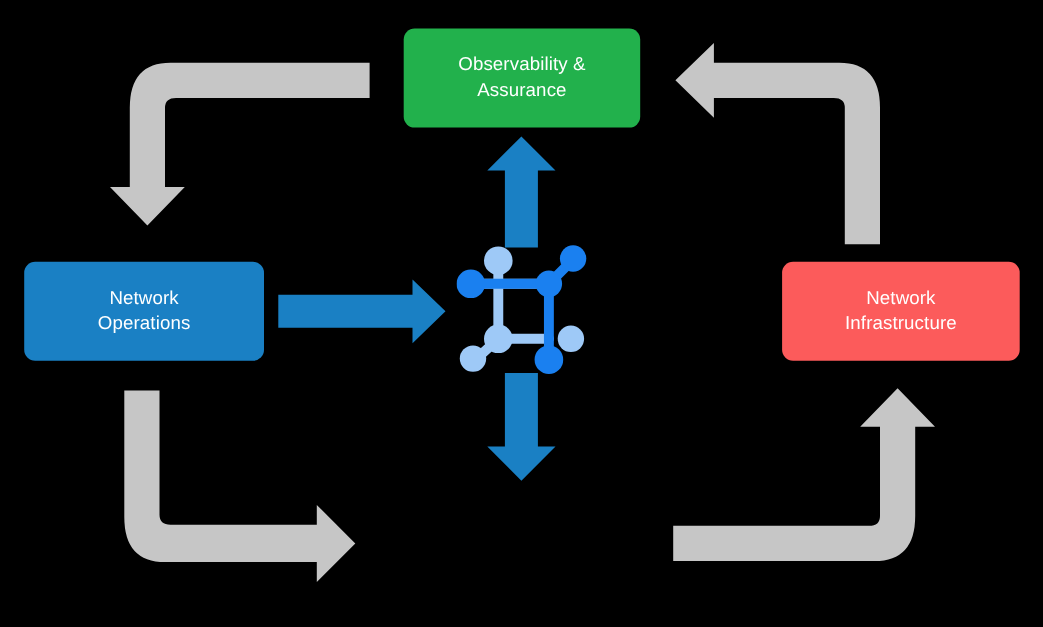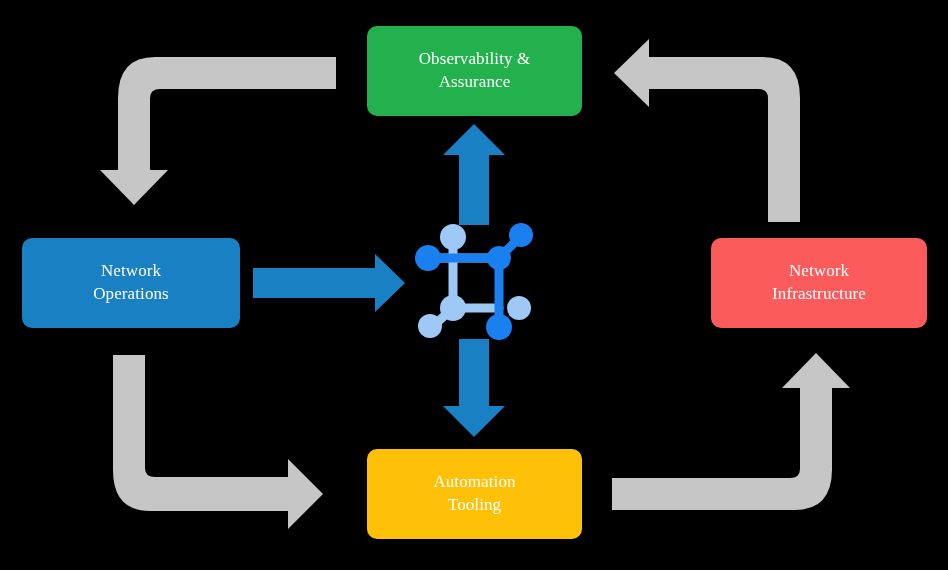--- a/index.html
+++ b/index.html
@@ -6,21 +6,21 @@
     margin: 0;
     padding: 0;
     background: #000000;
   }
   #canvas {
     position: relative;
     width: 948px;
     height: 570px;
     background: #000000;
     overflow: hidden;
-    font-family: Liberation Serif, serif;
+    font-family: Liberation Sans, sans-serif;
   }
   .node-box {
     position: absolute;
     border-radius: 10px;
     display: flex;
     align-items: center;
     justify-content: center;
     text-align: center;
     color: #ffffff;
     font-size: 17px;
@@ -125,16 +125,14 @@
 
   <div class="node-box" id="box-observability">Observability &amp;
 Assurance</div>
 
   <div class="node-box" id="box-operations">Network
 Operations</div>
 
   <div class="node-box" id="box-infrastructure">Network
 Infrastructure</div>
 
-  <div class="node-box" id="box-automation">Automation
-Tooling</div>
 
 </div>
 
 </body></html>

